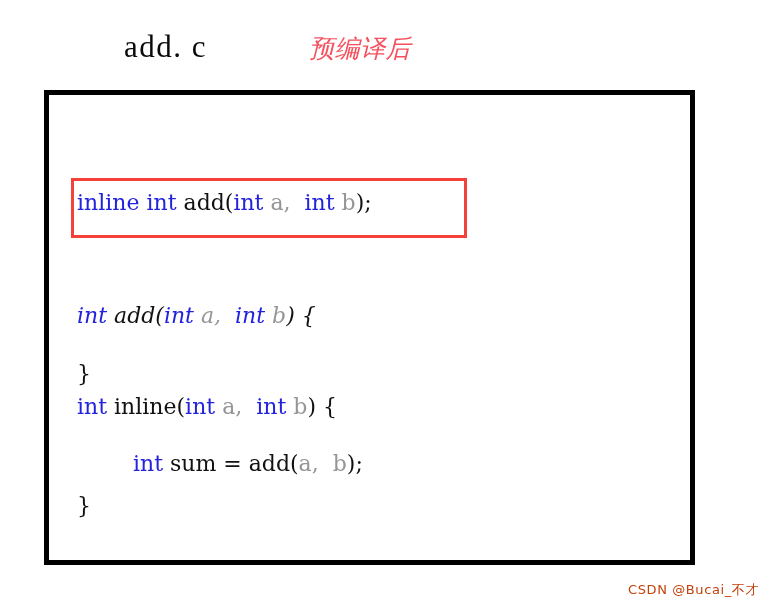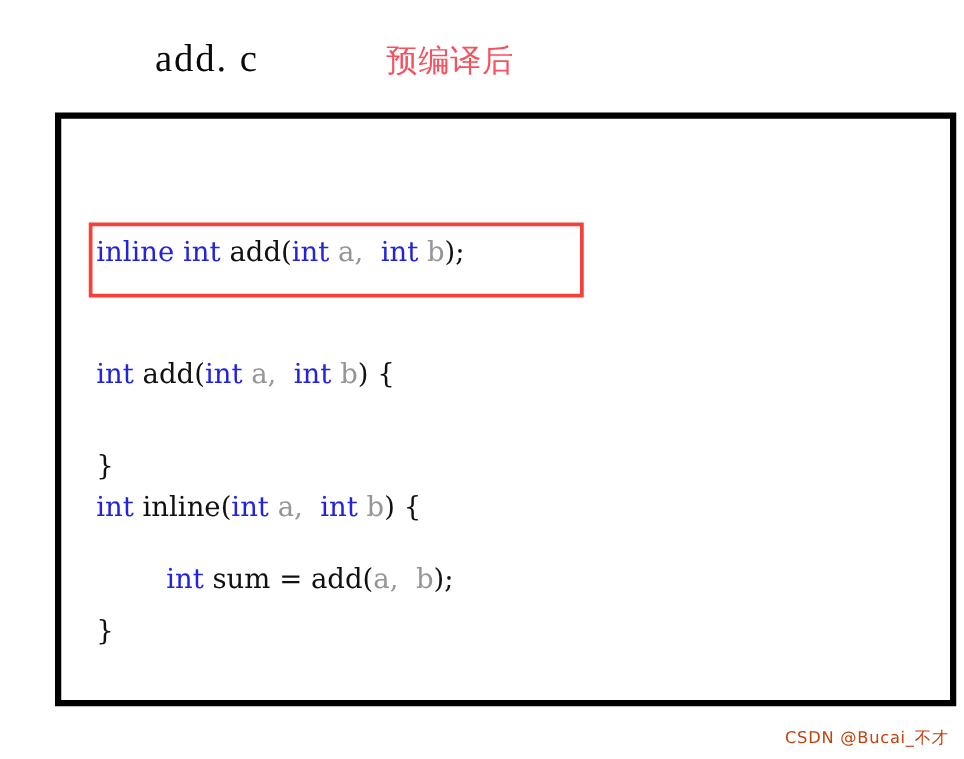--- a/index.html
+++ b/index.html
@@ -38,28 +38,29 @@
   .stage-label {
     position: absolute;
     left: 297px;
     top: 6px;
     font-family: "DejaVu Sans", "Liberation Sans", sans-serif;
     font-size: 25px;
     color: #f5515e;
     line-height: 36px;
     letter-spacing: 0.5px;
     white-space: pre;
+    font-style: italic;
   }
 
   
   .code-panel {
     position: absolute;
     left: 44px;
     top: 90px;
-    width: 721px;
+    width: 651px;
     height: 475px;
     box-sizing: border-box;
     border: 5px solid #000000;
     background: #ffffff;
   }
 
   .code-body {
     position: absolute;
     left: 0;
     top: 0;
@@ -117,21 +118,21 @@
   <div class="stage-label">预编译后</div>
 </div>
 
 <div class="code-panel">
   <div class="code-body">
 
     <div class="highlight-box"></div>
 
     <div class="code-line in-box" style="top:95px;"><span class="tok-kw">inline int</span><span class="tok-plain"> add(</span><span class="tok-kw">int</span><span class="tok-var"> a,</span><span class="tok-plain">  </span><span class="tok-kw">int</span><span class="tok-var"> b</span><span class="tok-plain">);</span></div>
 
-    <div class="code-line" style="top:192px;"><span class="tok-kw">int</span><span class="tok-plain"> add(</span><span class="tok-kw">int</span><span class="tok-var"> a,</span><span class="tok-plain">  </span><span class="tok-kw">int</span><span class="tok-var"> b</span><span class="tok-plain">) {</span></div>
+    <div class="code-line" style="top:208px;font-style:italic;"><span class="tok-kw">int</span><span class="tok-plain"> add(</span><span class="tok-kw">int</span><span class="tok-var"> a,</span><span class="tok-plain">  </span><span class="tok-kw">int</span><span class="tok-var"> b</span><span class="tok-plain">) {</span></div>
     <div class="code-line" style="top:266px;"><span class="tok-plain">}</span></div>
     <div class="code-line" style="top:299px;"><span class="tok-kw">int</span><span class="tok-plain"> inline(</span><span class="tok-kw">int</span><span class="tok-var"> a,</span><span class="tok-plain">  </span><span class="tok-kw">int</span><span class="tok-var"> b</span><span class="tok-plain">) {</span></div>
     <div class="code-line" style="top:332px;margin-top:24px;"><span class="tok-plain">        </span><span class="tok-kw">int</span><span class="tok-plain"> sum = add(</span><span class="tok-var">a,</span><span class="tok-plain">  </span><span class="tok-var">b</span><span class="tok-plain">);</span></div>
     <div class="code-line" style="top:398px;"><span class="tok-plain">}</span></div>
 
   </div>
 </div>
 
 <div class="watermark">CSDN @Bucai_不才</div>
 

